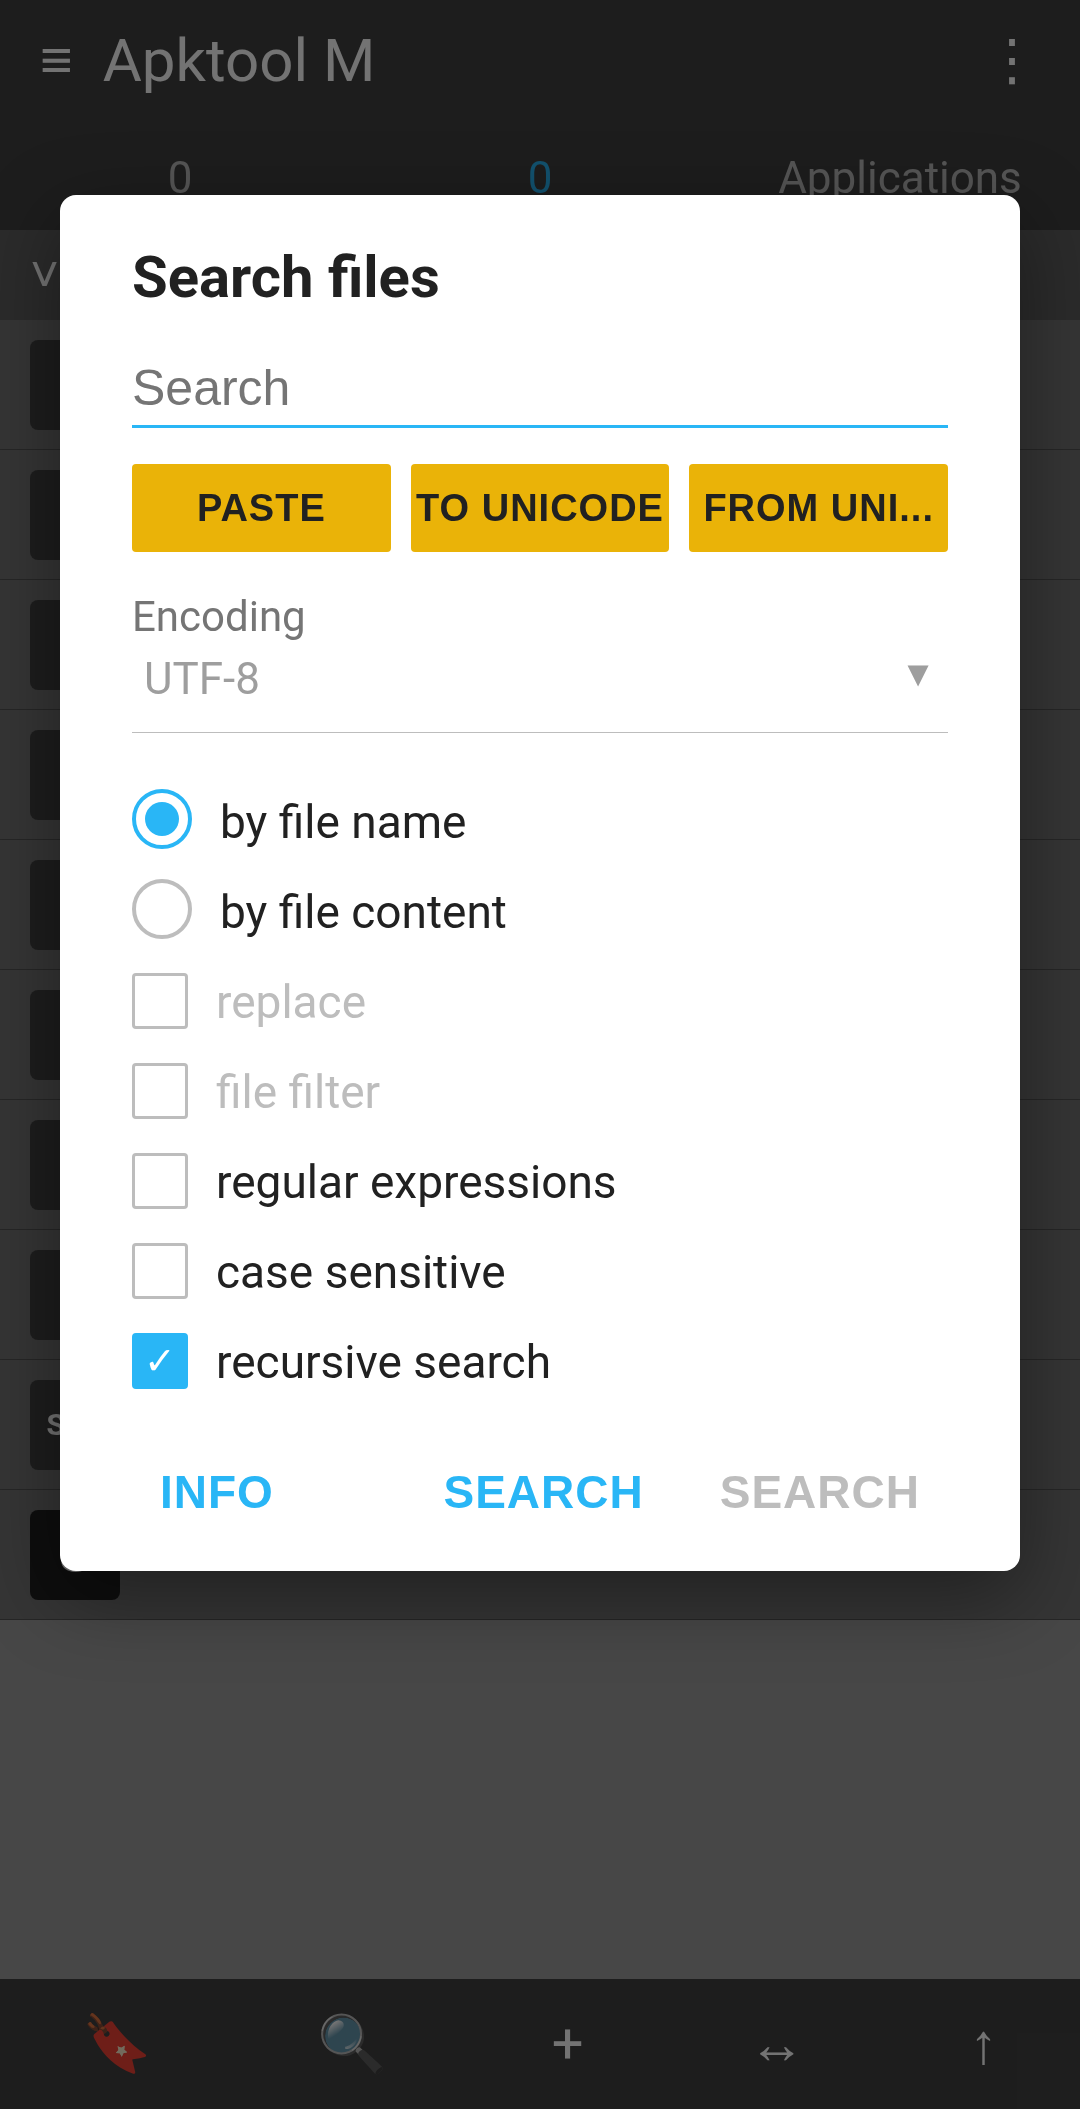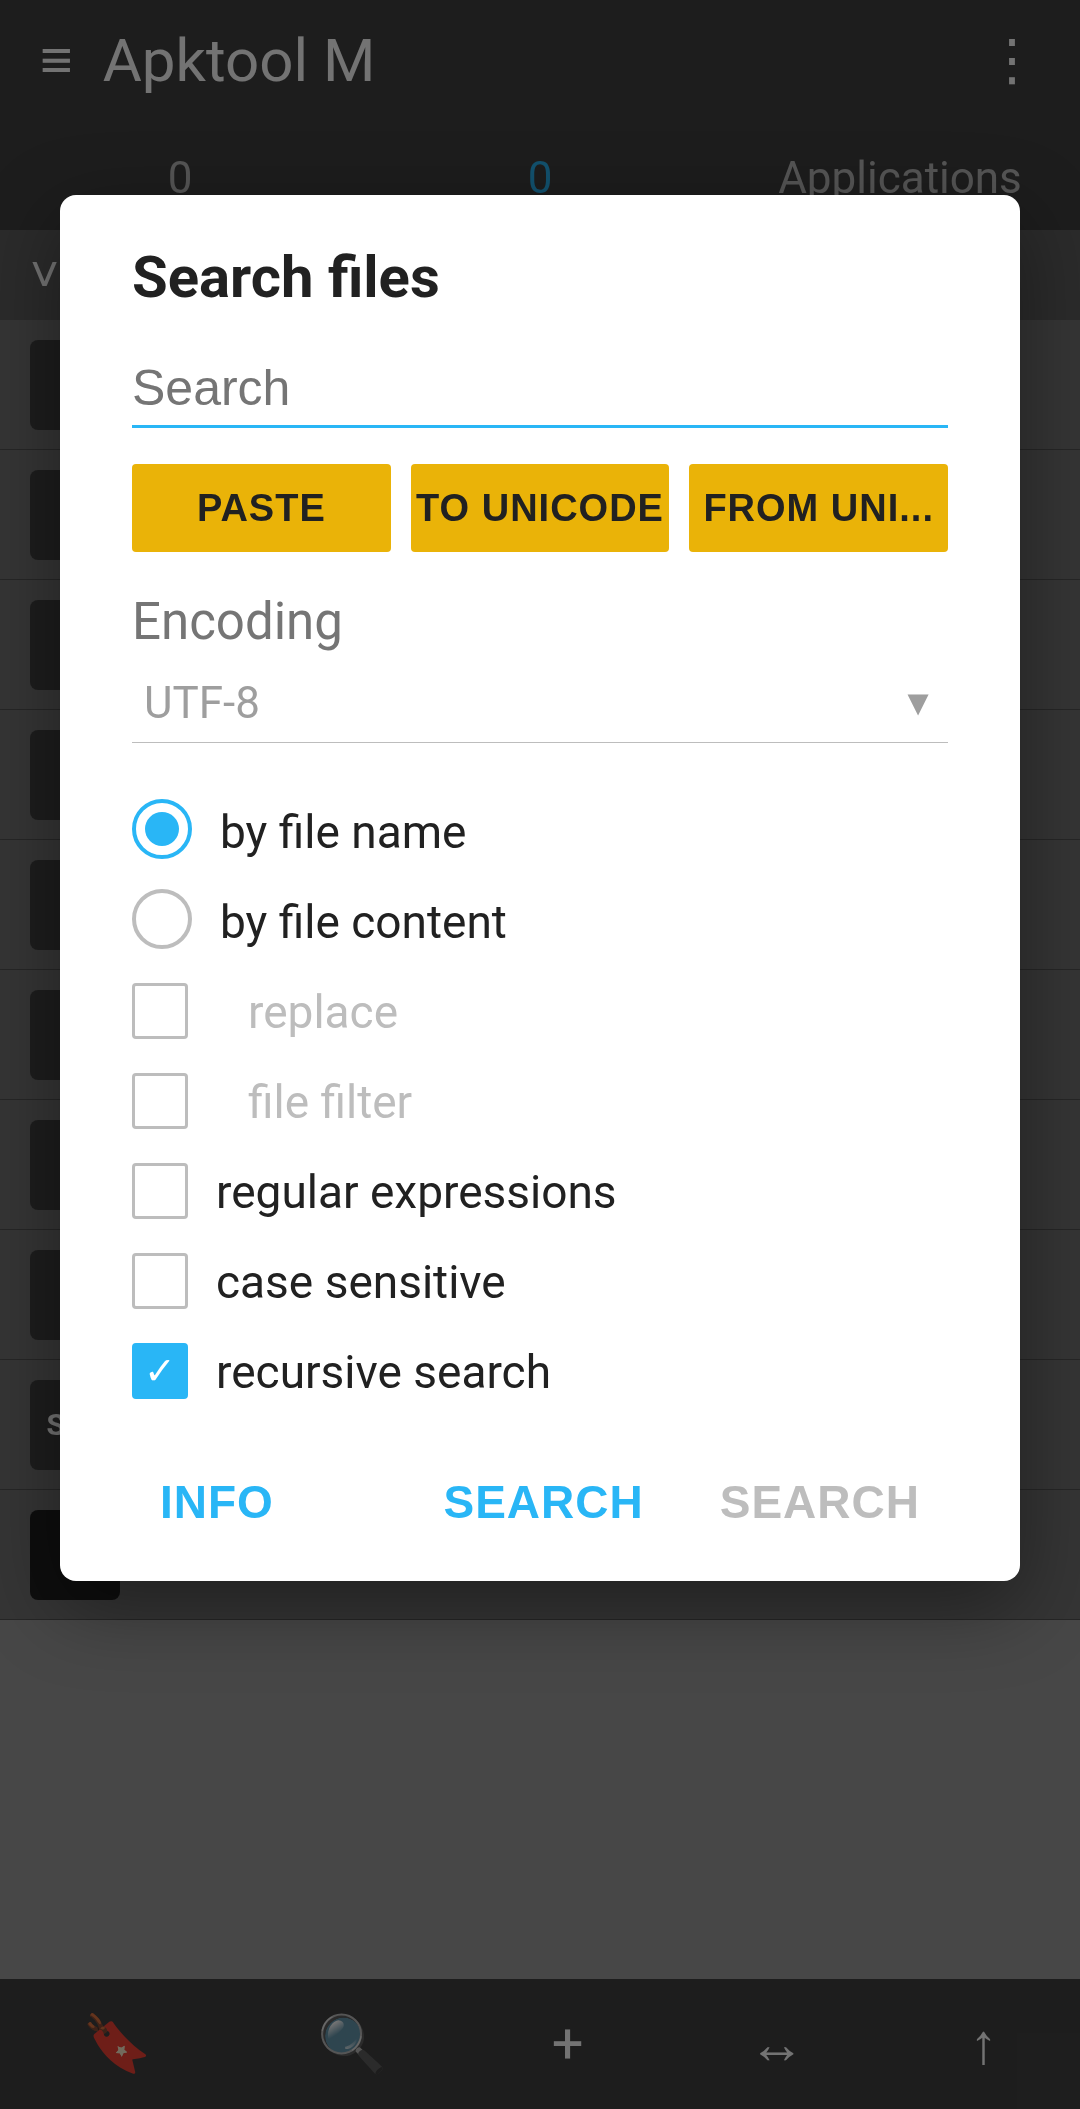--- a/index.html
+++ b/index.html
@@ -205,32 +205,31 @@
       border-radius: 4px;
       font-size: 38px;
       font-weight: 700;
       color: #212121;
       cursor: pointer;
       letter-spacing: 1px;
     }
 
     
     .section-label {
-      font-size: 51px;
+      font-size: 42px;
       color: #757575;
       margin-bottom: 12px;
     }
 
     .encoding-select-wrap {
       width: 100%;
       height: 80px;
       border: none;
       border-bottom: 1px solid #bdbdbd;
       display: flex;
-      align-items: center;
       padding: 0 12px;
       margin-bottom: 40px;
       cursor: pointer;
       position: relative;
     }
 
     .encoding-value {
       font-size: 44px;
       color: #9e9e9e;
       flex: 1;
@@ -302,21 +301,20 @@
       line-height: 1;
     }
 
     .option-label {
       font-size: 46px;
       color: #212121;
     }
 
     .option-label.disabled {
       color: #bdbdbd;
-      margin-left: 32px;
     }
 
     
     .dialog-footer {
       display: flex;
       justify-content: flex-end;
       align-items: center;
       gap: 20px;
       padding-top: 20px;
     }

